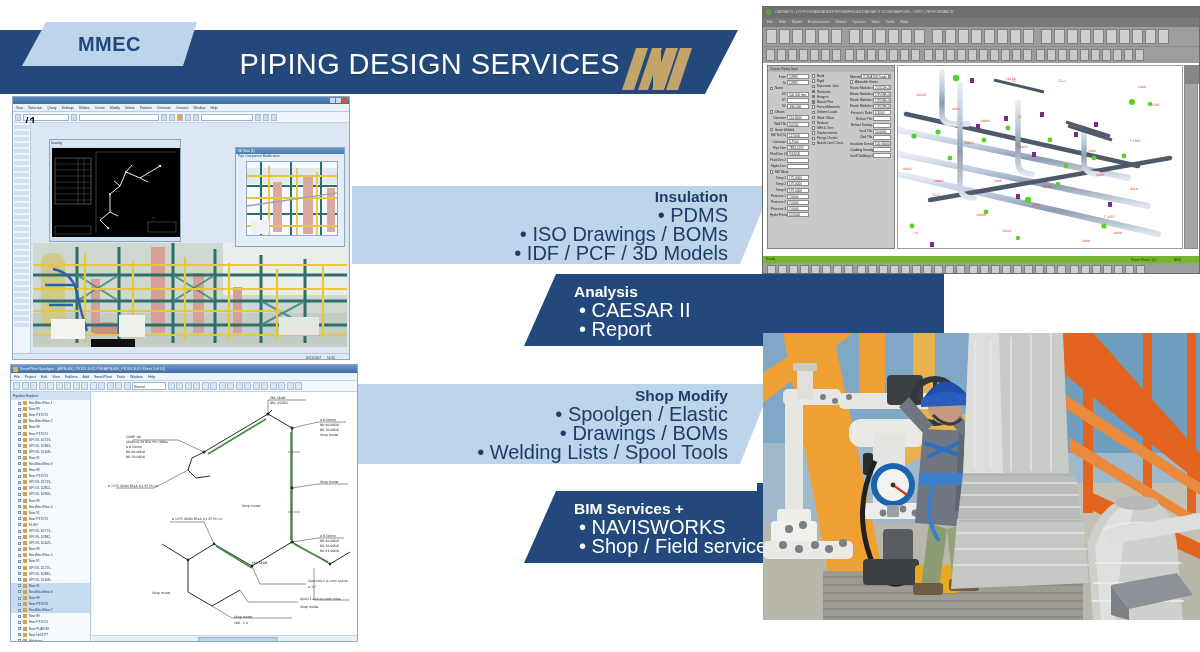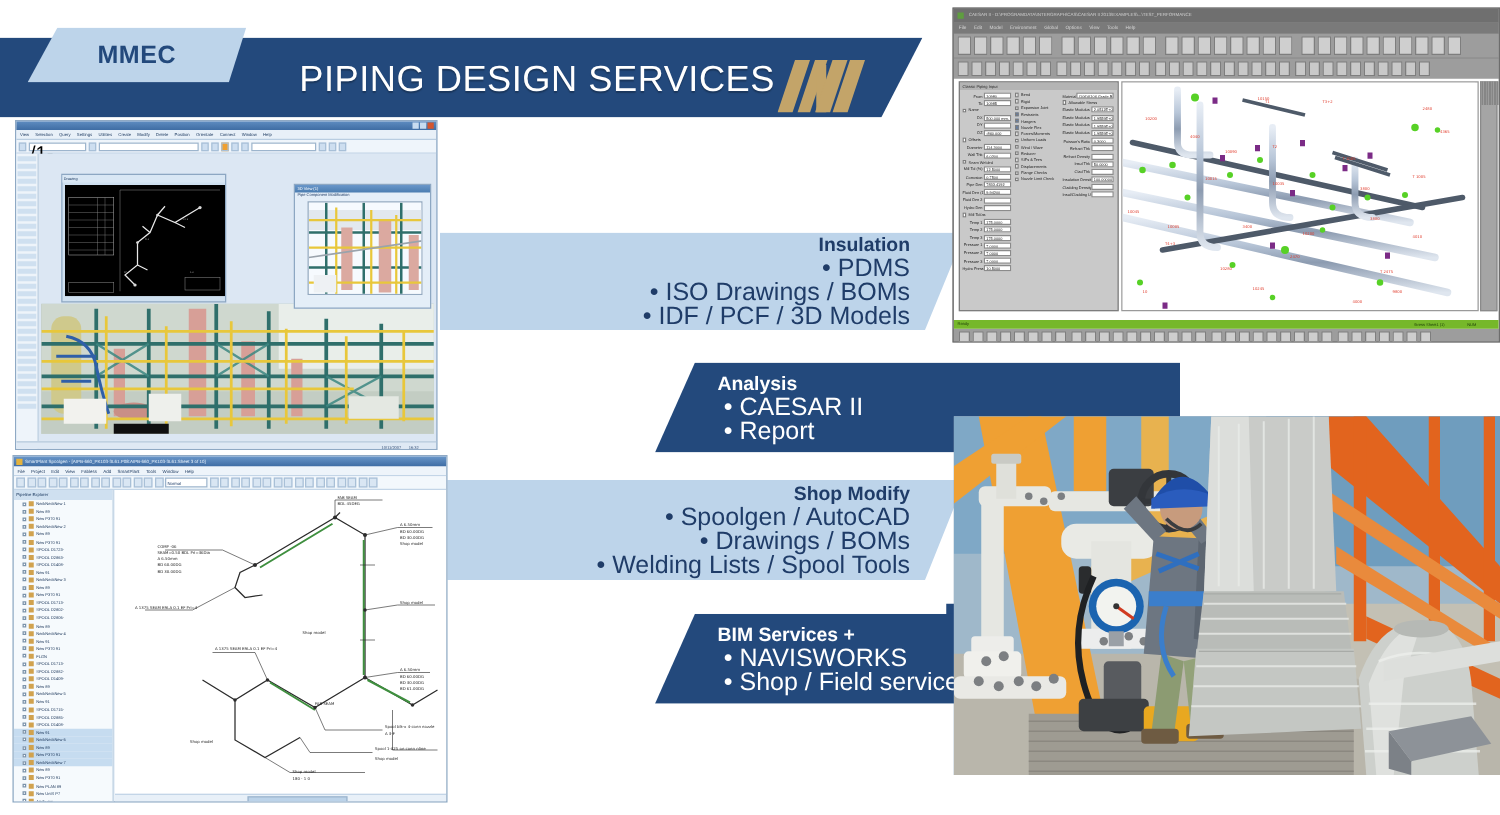--- a/index.html
+++ b/index.html
@@ -51,21 +51,21 @@
   .rb-item .bullet { display:inline-block; width:12px; }
 
   
   .ribbon.light .rb-bg { background:#bdd4ea; clip-path:polygon(0 0, 100% 0, calc(100% - 32px) 100%, 0 100%); }
   .ribbon.light .rb-text { color:#1f3c68; text-align:right; align-items:flex-end; padding-right:44px; }
   
   .ribbon.dark .rb-bg { background:#23497c; clip-path:polygon(32px 0, 100% 0, 100% 100%, 0 100%); }
   .ribbon.dark .rb-text { color:#ffffff; text-align:left; align-items:flex-start; padding-left:50px; }
 
   #ribbon-engineering { left:352px; top:186px; width:420px; height:78px; }
-  #ribbon-analysis    { left:524px; top:290px; width:420px; height:72px; }
+  #ribbon-analysis    { left:524px; top:274px; width:420px; height:72px; }
   #ribbon-shop        { left:352px; top:384px; width:420px; height:80px; }
   #ribbon-bim         { left:524px; top:491px; width:420px; height:72px;text-decoration:underline; }
 
   
   .win { position:absolute; overflow:hidden; }
 
   
   #pdms { left:12px; top:96px; width:338px; height:264px; background:#dce7f3;
           border:1px solid #8fa9c4; }
   #pdms .titlebar { height:7px; background:linear-gradient(#5e8cc0,#3f6da4); position:relative; }
@@ -247,21 +247,21 @@
       </div>
     </div>
   </div>
 
   <div class="ribbon light" id="ribbon-shop">
     <div class="rb-bg"></div>
     <div class="rb-text">
       <div class="rb-title">Shop Modify</div>
       <div class="rb-item">
         <span>•</span>
-        <span>Spoolgen / AutoCAD</span>
+        <span>Spoolgen / Elastic</span>
       </div>
       <div class="rb-item">
         <span>•</span>
         <span>Drawings / BOMs</span>
       </div>
       <div class="rb-item">
         <span>•</span>
         <span>Welding Lists / Spool Tools</span>
       </div>
     </div>

